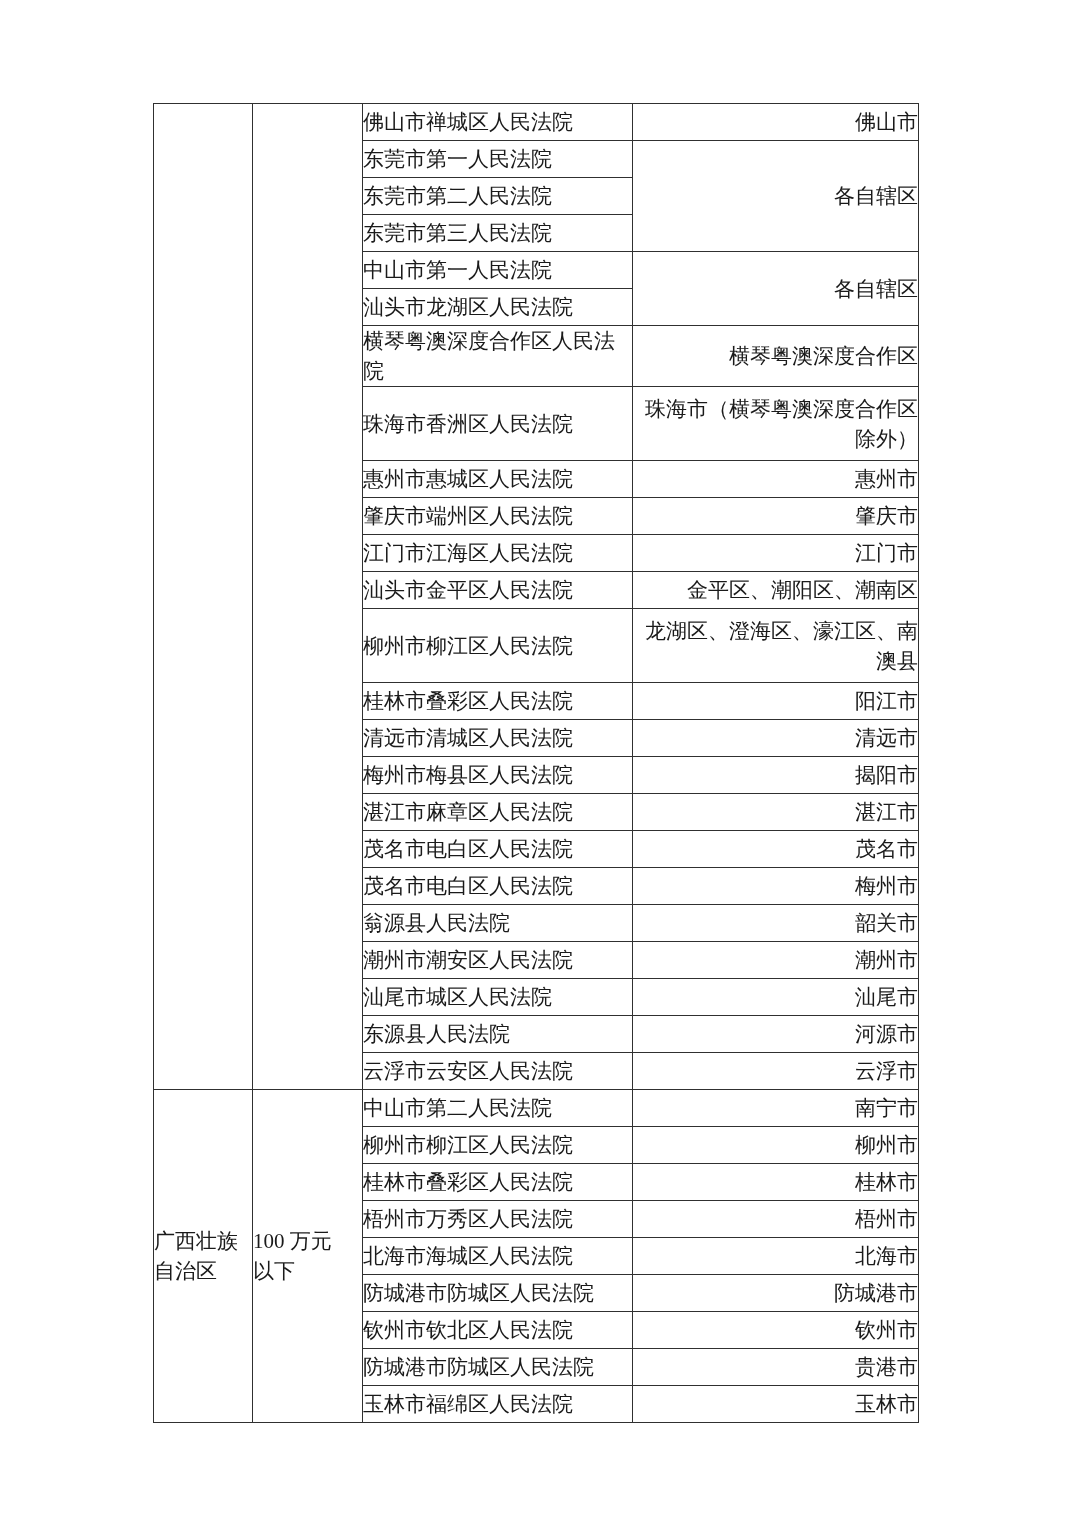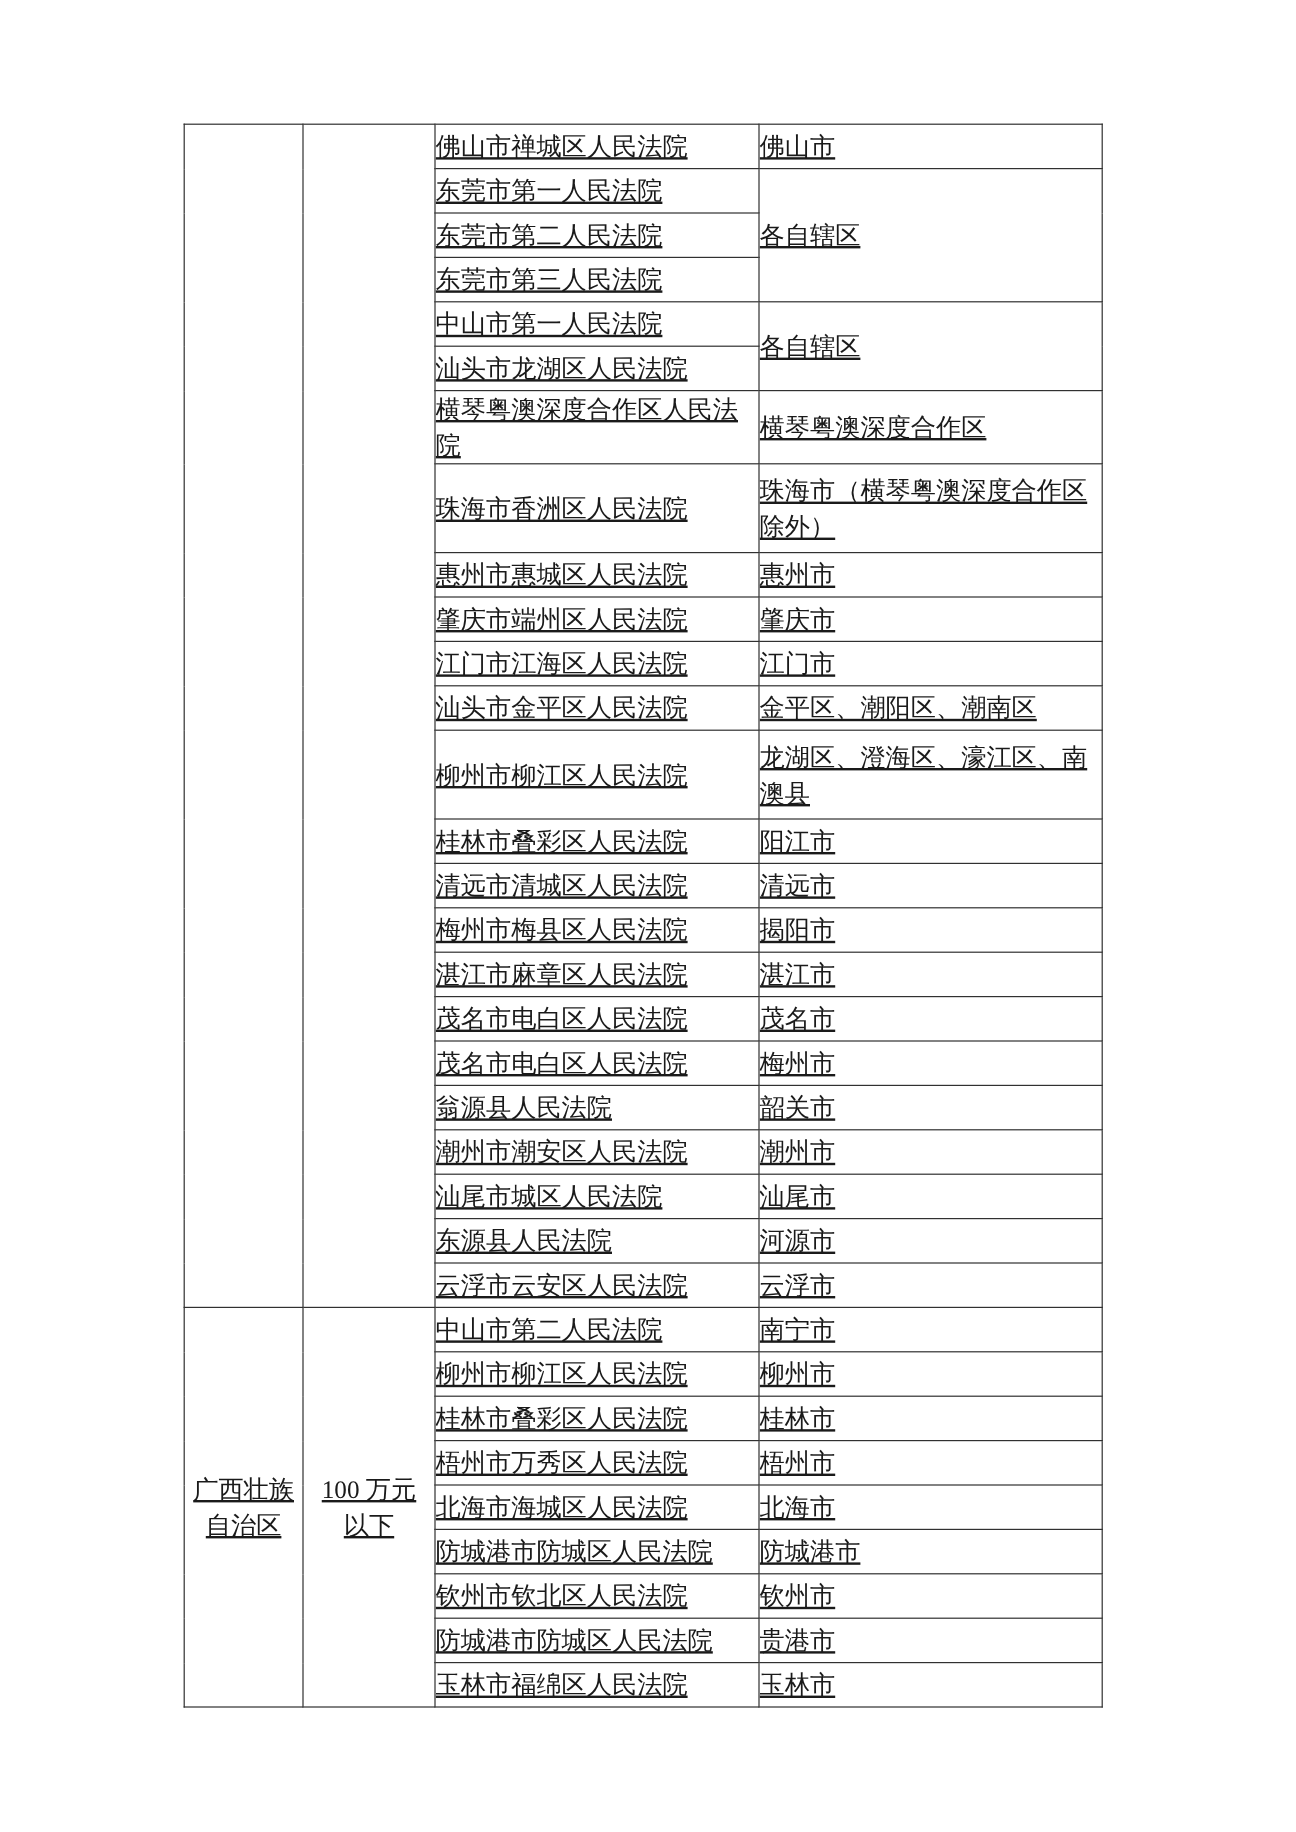--- a/index.html
+++ b/index.html
@@ -15,42 +15,40 @@
   }
   table.court-table {
     position: absolute;
     left: 153px;
     top: 103px;
     width: 765px;
     border-collapse: collapse;
     table-layout: fixed;
     font-size: 21px;
     color: #1a1a1a;
-    text-decoration: underline;
   }
   table.court-table td {
     border: 1px solid #303030;
     padding: 0;
     vertical-align: middle;
     line-height: 30px;
     overflow: hidden;
   }
   table.court-table tr { height: 37px; }
   table.court-table tr.tall { height: 74px; }
   td.c-province, td.c-amount {
-    text-align: center;
     line-height: 31px;
     padding: 0 4px;
   }
   td.c-court {
     text-align: left;
     padding: 2px 6px 2px 9px;
   }
   td.c-juris {
-    text-align: left;
+    text-align: right;
     padding: 2px 6px 2px 11px;
   }
 </style>
 </head>
 <body>
 
 <div class="page">
   <table class="court-table">
     <colgroup>
       <col style="width:99px">

